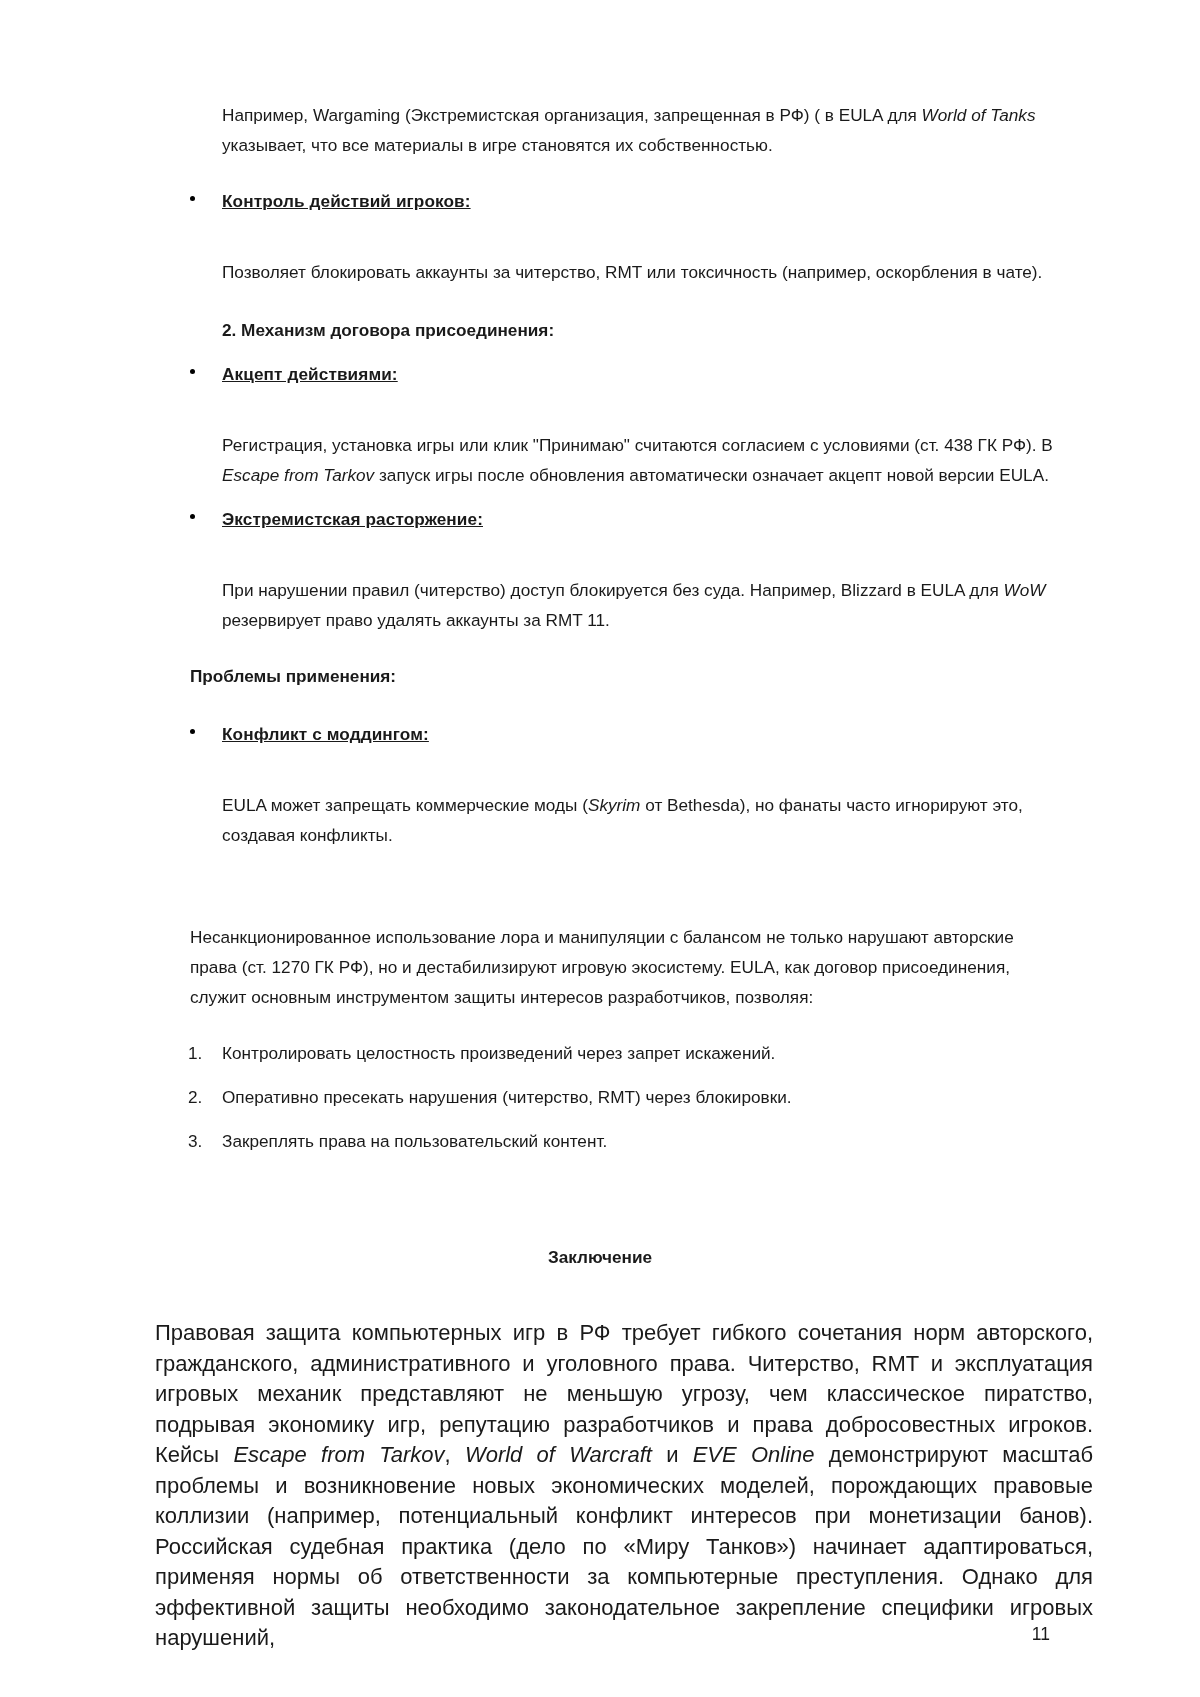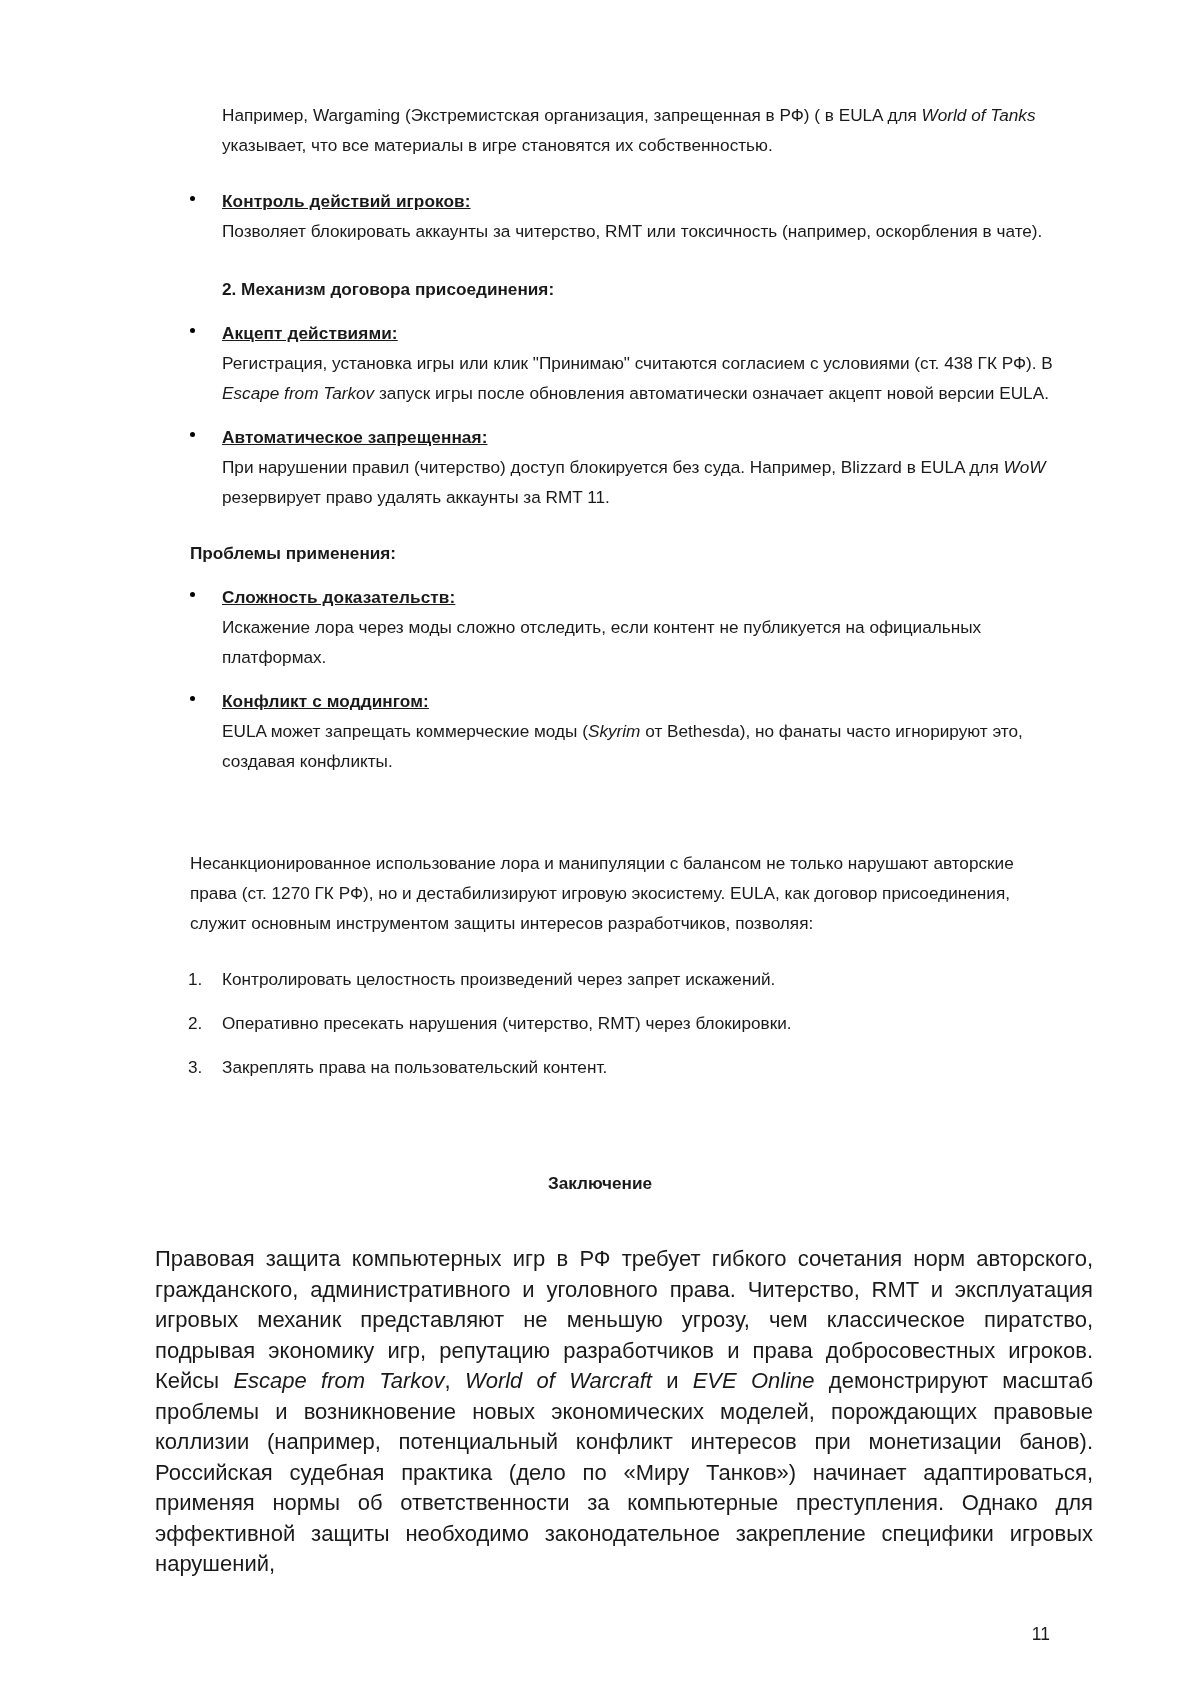--- a/index.html
+++ b/index.html
@@ -54,20 +54,21 @@
     border-radius: 50%;
     background: #000000;
   }
   .bullet-title {
     font-weight: bold;
     letter-spacing: 0.1px;
     text-decoration: underline;
   }
   .bullet-text {
     font-weight: normal;
+    margin-top: 41px;
   }
 
   
   .sub-head {
     margin-left: 222px;
     margin-right: 150px;
     font-weight: bold;
   }
 
   
@@ -161,35 +162,30 @@
     <div class="block bullet-row">
       <span class="bullet-dot"></span>
       <div class="bullet-title">Акцепт действиями:</div>
       <div class="bullet-text"><span>Регистрация, установка игры или клик "Принимаю" считаются согласием с условиями (ст. 438 ГК РФ). В </span><span class="it">Escape from Tarkov</span><span> запуск игры после обновления автоматически означает акцепт новой версии EULA.</span></div>
     </div>
 
     <div class="spacer-sm"></div>
 
     <div class="block bullet-row">
       <span class="bullet-dot"></span>
-      <div class="bullet-title">Автоматическое запрещенная:</div>
+      <div class="bullet-title">Экстремистская расторжение:</div>
       <div class="bullet-text"><span>При нарушении правил (читерство) доступ блокируется без суда. Например, Blizzard в EULA для </span><span class="it">WoW</span><span> резервирует право удалять аккаунты за RMT 11.</span></div>
     </div>
 
     <div class="spacer-md"></div>
 
     <div class="block section-label">Проблемы применения:</div>
 
     <div class="spacer-sm"></div>
 
-    <div class="block bullet-row">
-      <span class="bullet-dot"></span>
-      <div class="bullet-title">Сложность доказательств:</div>
-      <div class="bullet-text">Искажение лора через моды сложно отследить, если контент не публикуется на официальных платформах.</div>
-    </div>
 
     <div class="spacer-sm"></div>
 
     <div class="block bullet-row">
       <span class="bullet-dot"></span>
       <div class="bullet-title">Конфликт с моддингом:</div>
       <div class="bullet-text"><span>EULA может запрещать коммерческие моды (</span><span class="it">Skyrim</span><span> от Bethesda), но фанаты часто игнорируют это, создавая конфликты.</span></div>
     </div>
 
     <div class="spacer-xl"></div>

